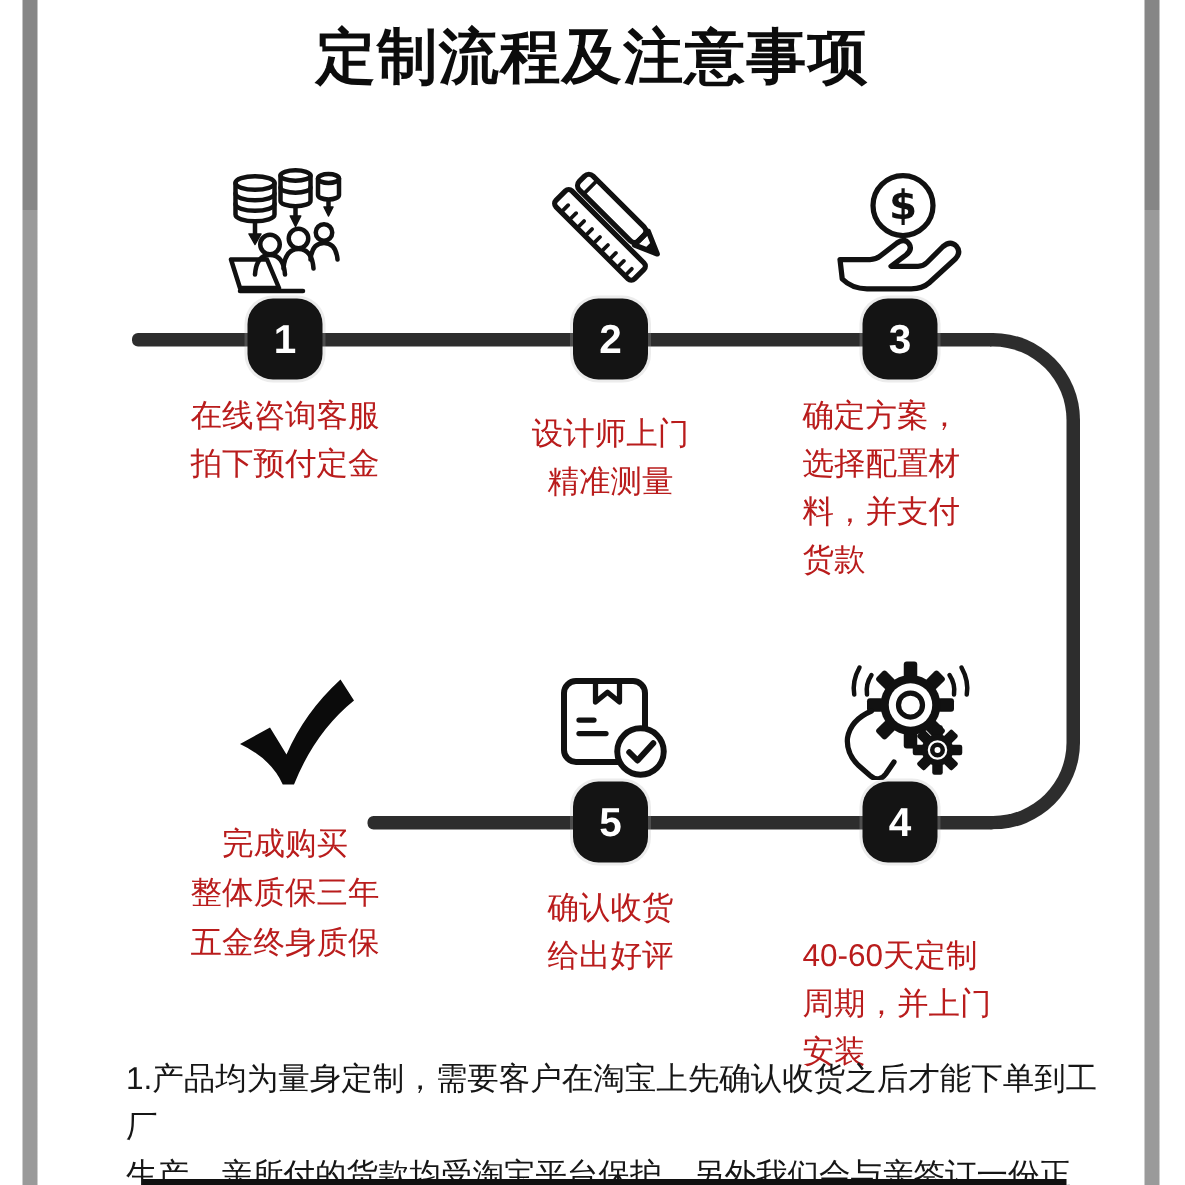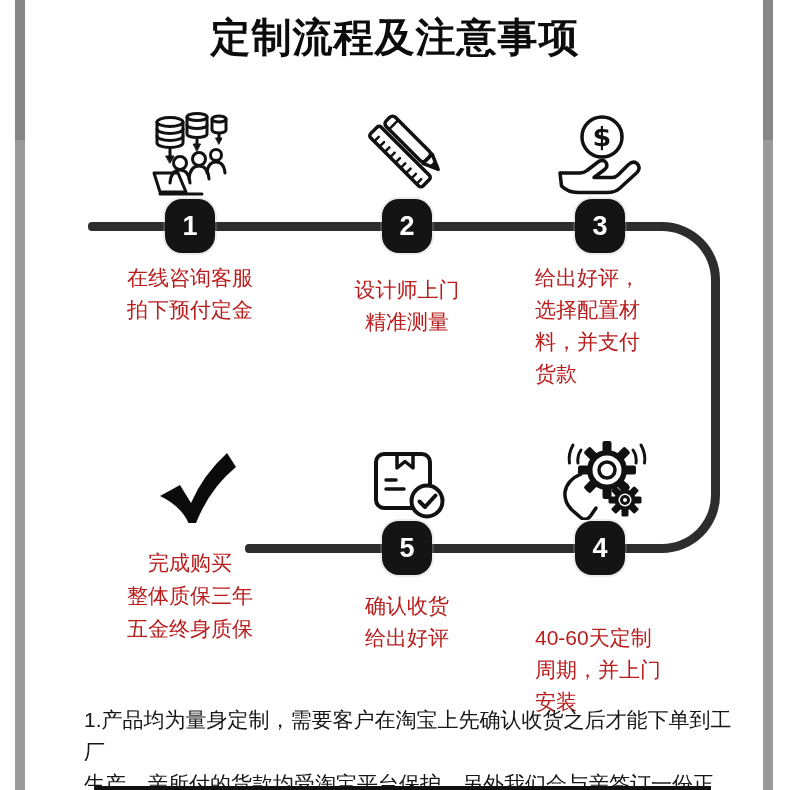--- a/index.html
+++ b/index.html
@@ -104,21 +104,21 @@
 <div class="abs" style="left:553px;top:112px;">
   <svg width="95" height="85" viewBox="0 0 95 85" fill="none" stroke="#111" stroke-width="3.5" stroke-linecap="round" stroke-linejoin="round">
     <circle cx="49" cy="25" r="20"></circle>
     <text x="49" y="34" text-anchor="middle" font-size="27" font-weight="bold" fill="#111" stroke="none" font-family="'DejaVu Sans',sans-serif">$</text>
     <path d="M7 61 L27 61 Q31 61 34 58.5 L45 50 Q50 46.5 53 50.5 Q55.5 54.5 51 58 L41 65.5 L59 65.5 Q62.5 65.5 65 63 L75.5 52.5 Q80.5 48 84.5 52 Q88 56 84 60.5 L66.5 76.5 Q62 80.5 54.5 80.5 L25 80.5 Q15 80.5 8.5 74 Z"></path>
   </svg>
 </div>
 <div class="abs badge" style="left:575px;top:199px;">
   <span>3</span>
 </div>
-<div class="abs step-label" style="left:535px;top:262px;width:150px;">给出好评，
+<div class="abs step-label" style="left:535px;top:262px;width:150px;">确定方案，
 选择配置材
 料，并支付
 货款</div>
 
 <div class="abs" style="left:553px;top:440px;">
   <svg width="95" height="80" viewBox="0 0 95 80" fill="none" stroke-linecap="round" stroke-linejoin="round">
     <path d="M28 10 Q24 16 25 23" stroke="#111" stroke-width="3"></path>
     <path d="M20 5 Q15 14 16.5 23" stroke="#111" stroke-width="3"></path>
     <path d="M80 10 Q84 16 83 23" stroke="#111" stroke-width="3"></path>
     <path d="M88 5 Q93 14 91.5 23" stroke="#111" stroke-width="3"></path>

